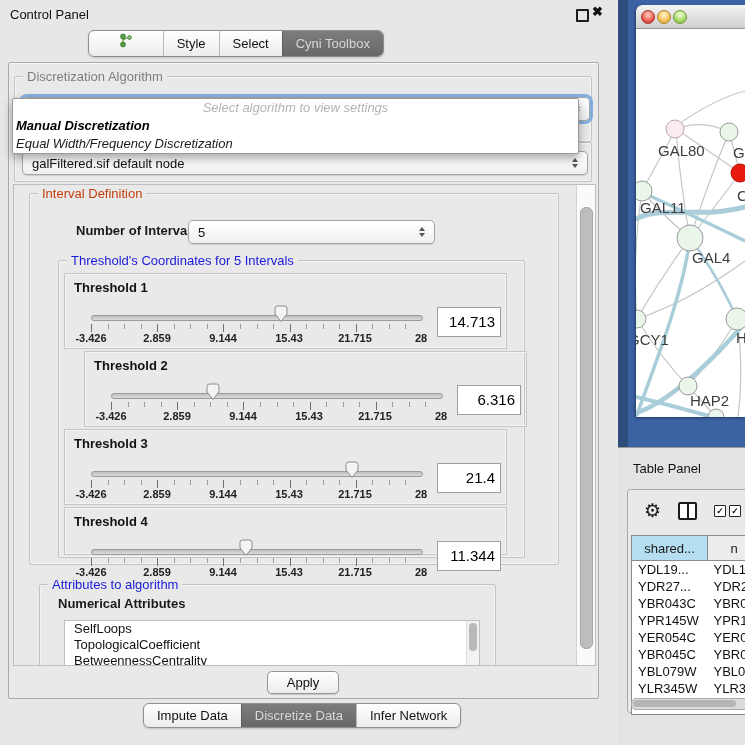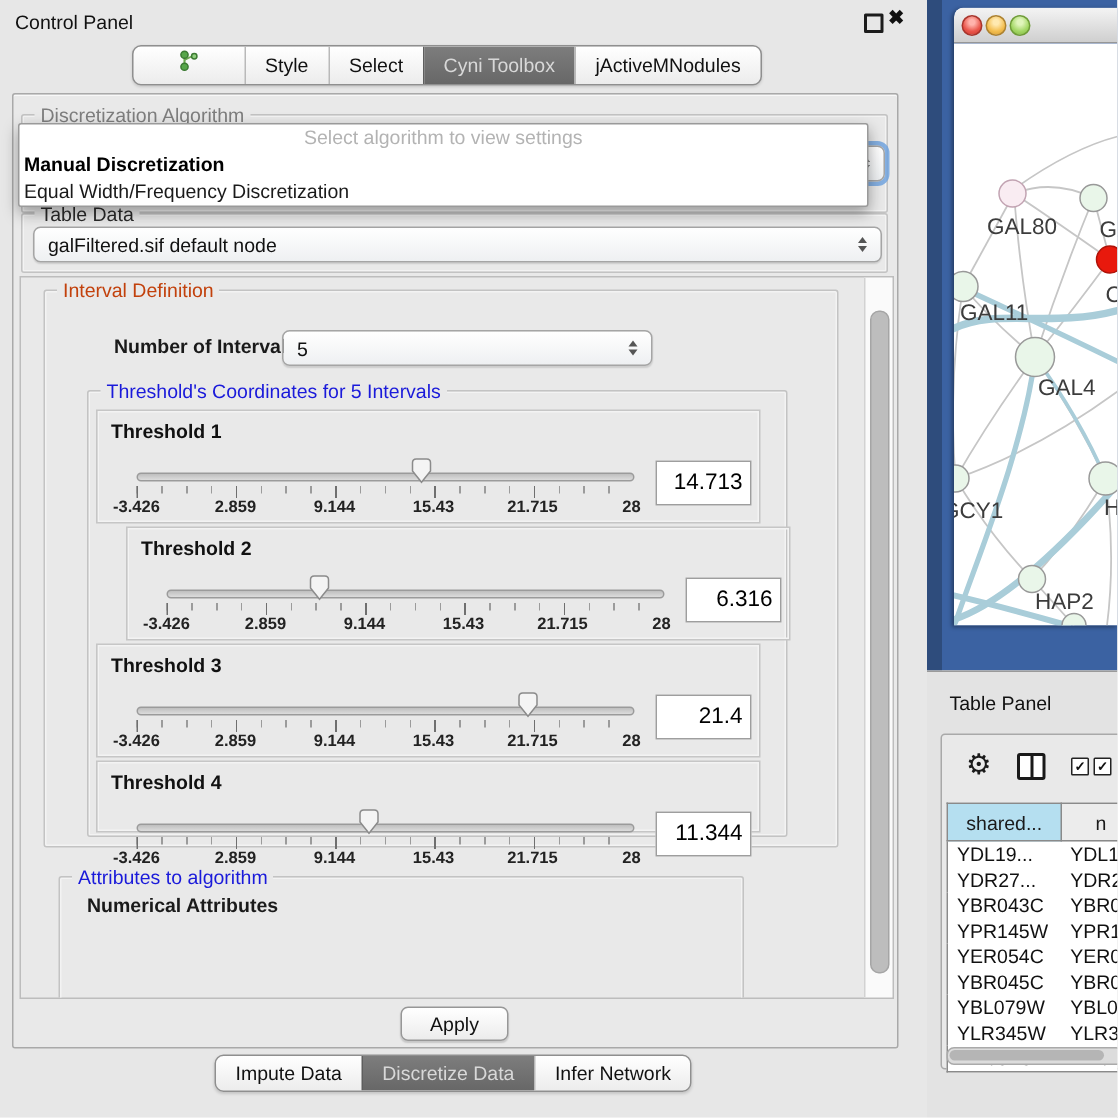--- a/index.html
+++ b/index.html
@@ -37,22 +37,22 @@
 
   
   .combo{display:flex;align-items:center;padding:0 9px;height:22px;border:1px solid #a5a5a5;border-radius:5px;
          background:linear-gradient(#ffffff,#eef0f2);box-shadow:0 1px 1px rgba(0,0,0,.12);font-size:13px;color:#111;}
   .spin{margin-left:auto;display:flex;flex-direction:column;gap:2px;align-items:center;}
   .spin .u{width:0;height:0;border-left:3.5px solid transparent;border-right:3.5px solid transparent;border-bottom:4.5px solid #555;}
   .spin .d{width:0;height:0;border-left:3.5px solid transparent;border-right:3.5px solid transparent;border-top:4.5px solid #555;}
   .focusring{box-shadow:0 0 0 3px rgba(106,160,222,.8);}
 
   
-  .popup{left:12px;top:82px;width:565px;height:54px;background:#fff;border:1px solid #9a9a9a;border-radius:2px;
-         box-shadow:0 4px 10px rgba(0,0,0,.35);z-index:30;}
+  .popup{left:12px;top:98px;width:565px;height:54px;background:#fff;border:1px solid #9a9a9a;border-radius:2px;
+         box-shadow:0 4px 10px rgba(0,0,0,.35);z-index:30;font-style:italic;}
   .popup .opt{height:18px;line-height:18px;padding:0 3px;font-size:13px;}
   .popup .prompt{color:#b3b3b3;text-align:center;}
   .popup .bold{font-weight:bold;color:#000;}
 
   
   .scrollpane{left:13px;top:184px;width:581px;height:480px;border:1px solid #bdbdbd;background:#e9e9e9;overflow:hidden;}
   .vtrack{position:absolute;right:0;top:0;width:18px;height:100%;background:#fafafa;border-left:1px solid #d2d2d2;}
   .vthumb{position:absolute;left:3px;top:22px;width:11px;height:440px;border-radius:6px;background:#bdbdbd;border:1px solid #a5a5a5;}
 
   
@@ -141,23 +141,20 @@
     </div>
     <div class="s">
         <span>Style</span>
       </div>
     <div class="s">
         <span>Select</span>
       </div>
     <div class="s sel">
         <span>Cyni Toolbox</span>
       </div>
-    <div class="s">
-        <span>jActiveMNodules</span>
-      </div>
   </div>
 
   <div class="abs panel"></div>
 
   <div class="abs group" style="left:14px;top:76px;width:576px;height:64px;">
     <span class="gtitle gt-gray">Discretization Algorithm</span>
   </div>
 
   <div class="abs combo focusring" style="left:22px;top:97px;width:548px;">
     <div class="spin">
@@ -278,20 +275,28 @@
               </svg>
           </span>
         </div>
         <div class="valbox">11.344</div>
       </div>
     </div>
 
     <div class="group" style="position:absolute;left:25px;top:399px;width:455px;height:95px;">
       <span class="gtitle gt-blue">Attributes to algorithm</span>
       <div style="position:absolute;left:18px;top:11px;font-weight:bold;">Numerical Attributes</div>
+      <div class="attrlist">
+        <div class="li">SelfLoops</div>
+        <div class="li">TopologicalCoefficient</div>
+        <div class="li">BetweennessCentrality</div>
+        <div class="lvtrack">
+            <div class="lvthumb"></div>
+          </div>
+      </div>
     </div>
 
     <div class="vtrack">
         <div class="vthumb"></div>
       </div>
   </div>
 
   <div class="abs applybtn">Apply</div>
 
   <div class="abs seg botseg">

